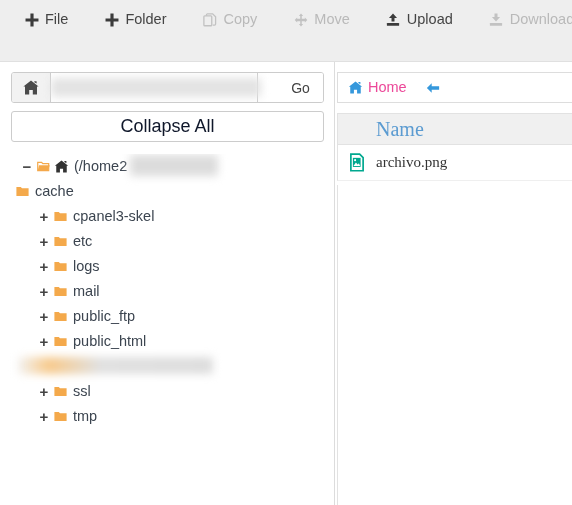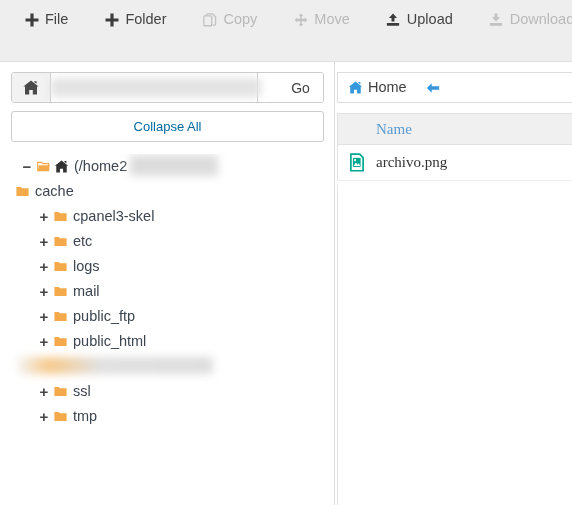--- a/index.html
+++ b/index.html
@@ -155,22 +155,22 @@
     left: 11px; top: 49px;
     width: 313px;
     height: 31px;
     border: 1px solid #cccccc;
     border-radius: 3px;
     box-sizing: border-box;
     background: #ffffff;
     display: flex;
     align-items: center;
     justify-content: center;
-    font-size: 13px;
-    color: #0369a1;
+    font-size: 18px;
+    color: #0f172a;
     cursor: pointer;
   }
 
   
   .tree {
     position: absolute;
     left: 0; top: 92px;
     width: 334px;
     height: 350px;
     overflow: hidden;
@@ -238,21 +238,21 @@
     border-top: 1px solid #dddddd;
     border-bottom: 1px solid #dddddd;
     border-left: 1px solid #dddddd;
     box-sizing: border-box;
     background: #fff;
   }
   .rp-link {
     display: flex;
     align-items: center;
     gap: 5px;
-    color: #404040;
+    color: #ec4899;
     font-size: 14.5px;
     white-space: nowrap;
     cursor: pointer;
     line-height: 1;
   }
   .rp-link .rpi {
     display: inline-flex;
     align-items: center;
     justify-content: center;
     flex: 0 0 auto;
@@ -269,21 +269,21 @@
     background: #f0f0f0;
     border-top: 1px solid #e2e2e2;
     border-bottom: 1px solid #e2e2e2;
     border-left: 1px solid #e2e2e2;
     display: flex;
     align-items: center;
     box-sizing: border-box;
   }
   .rp-th-name {
     font-family: "Liberation Serif", serif;
-    font-size: 15px;
+    font-size: 20px;
     color: #5b9bd1;
     padding-left: 38px;
     white-space: nowrap;
   }
   .rp-row {
     height: 36px;
     display: flex;
     align-items: center;
     border-bottom: 1px solid #efefef;
     border-left: 1px solid #e2e2e2;

